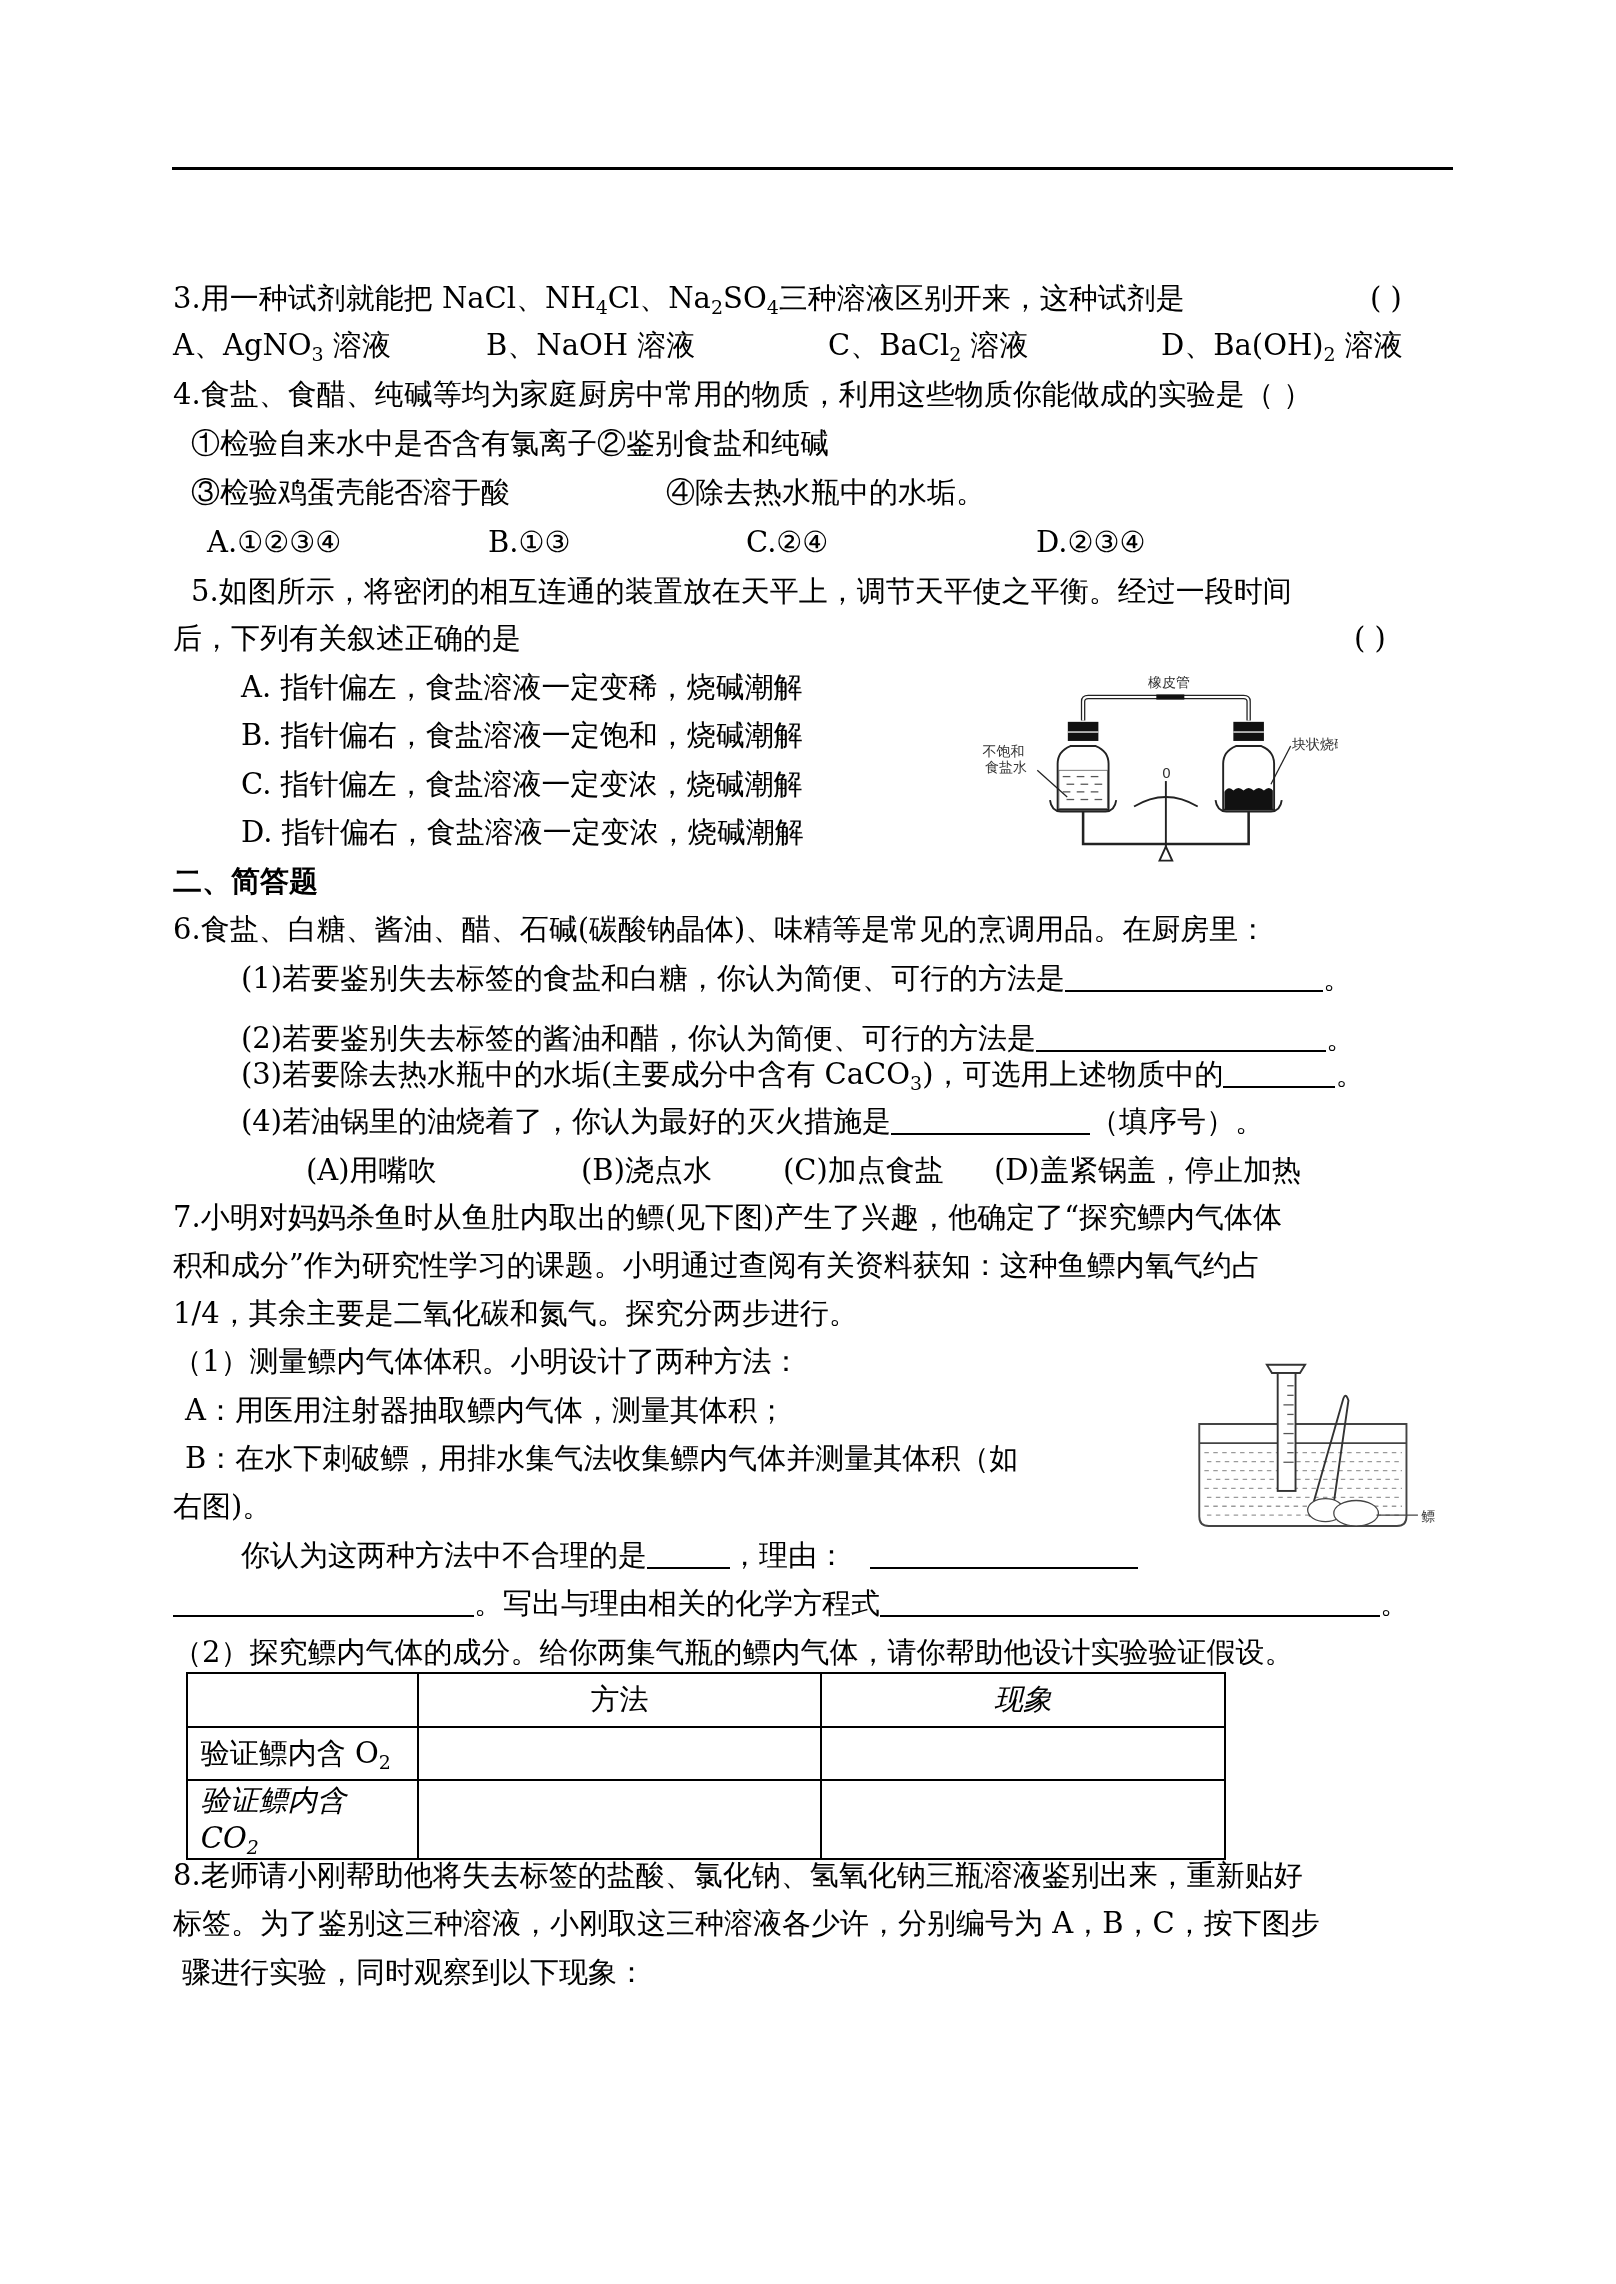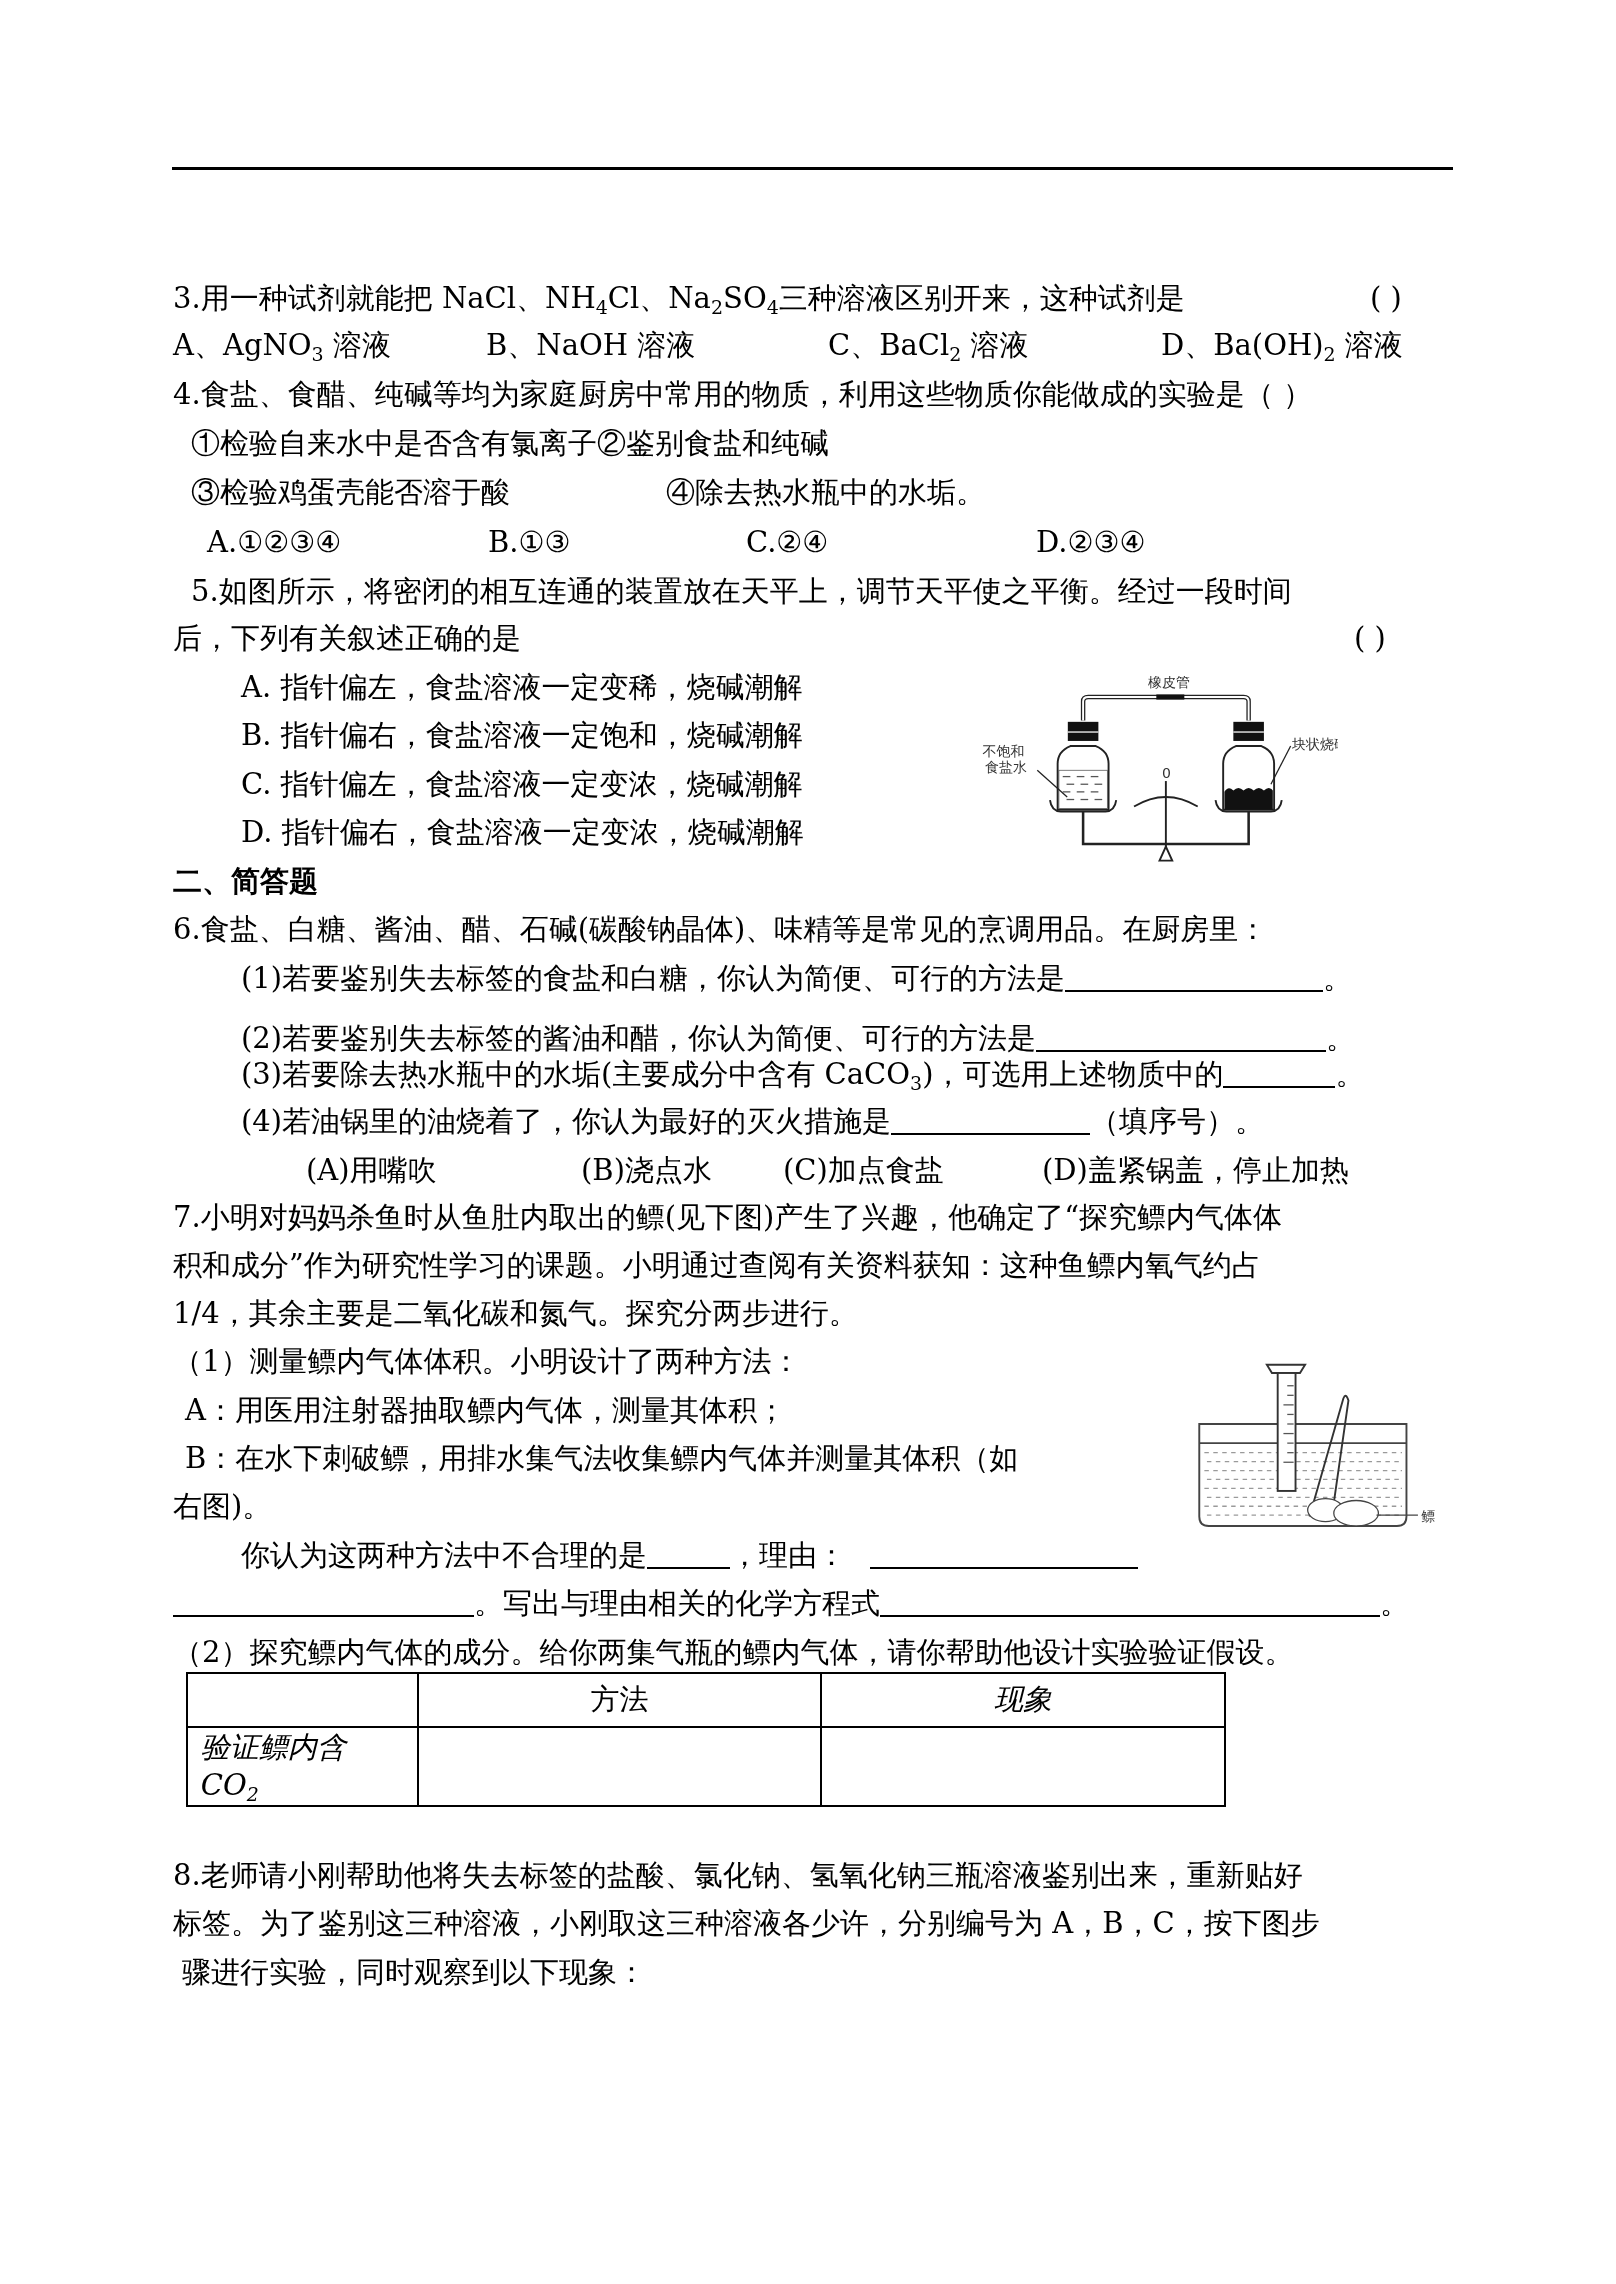--- a/index.html
+++ b/index.html
@@ -127,21 +127,21 @@
 </div>
 <div class="line" style="left:241px; top:1055px;">
   <span>(3)若要除去热水瓶中的水垢(主要成分中含有 CaCO</span><span class="sub">3</span><span>)，可选用上述物质中的</span><span class="blank" style="width:112px;"></span><span>。</span>
 </div>
 <div class="line" style="left:241px; top:1102px;">
   <span>(4)若油锅里的油烧着了，你认为最好的灭火措施是</span><span class="blank" style="width:199px;"></span><span>（填序号）。</span>
 </div>
 <div class="line" style="left:306px; top:1151px;">(A)用嘴吹</div>
 <div class="line" style="left:581px; top:1151px;">(B)浇点水</div>
 <div class="line" style="left:783px; top:1151px;">(C)加点食盐</div>
-<div class="line" style="left:994px; top:1151px;margin-left:48px;">(D)盖紧锅盖，停止加热</div>
+<div class="line" style="left:994px; top:1151px;">(D)盖紧锅盖，停止加热</div>
 
 <div class="line" style="left:173px; top:1198px;">7.小明对妈妈杀鱼时从鱼肚内取出的鳔(见下图)产生了兴趣，他确定了“探究鳔内气体体</div>
 <div class="line" style="left:173px; top:1246px;">积和成分”作为研究性学习的课题。小明通过查阅有关资料获知：这种鱼鳔内氧气约占</div>
 <div class="line" style="left:173px; top:1294px;">1/4，其余主要是二氧化碳和氮气。探究分两步进行。</div>
 <div class="line" style="left:173px; top:1342px;">（1）测量鳔内气体体积。小明设计了两种方法：</div>
 <div class="line" style="left:185px; top:1391px;">A：用医用注射器抽取鳔内气体，测量其体积；</div>
 <div class="line" style="left:185px; top:1439px;">B：在水下刺破鳔，用排水集气法收集鳔内气体并测量其体积（如</div>
 <div class="line" style="left:173px; top:1487px;">右图)。</div>
 
 <div class="line" style="left:241px; top:1536px;">
@@ -199,20 +199,25 @@
       <col style="width:492px">
       <col style="width:493px">
     </colgroup>
   <tbody>
       <tr class="row-head">
     <td class="h"></td>
     <td class="h">方法</td>
     <td class="h italic">现象</td>
   </tr>
   <tr>
+    <td><span>验证鳔内含 O</span><span class="sub">2</span></td>
+    <td></td>
+    <td></td>
+  </tr>
+  <tr>
     <td class="italic"><span>验证鳔内含 CO</span><span class="sub">2</span></td>
     <td></td>
     <td></td>
   </tr>
 </tbody>
   </table>
 
 <div class="line" style="left:173px; top:1856px;">8.老师请小刚帮助他将失去标签的盐酸、氯化钠、氢氧化钠三瓶溶液鉴别出来，重新贴好</div>
 <div class="line" style="left:173px; top:1904px;">标签。为了鉴别这三种溶液，小刚取这三种溶液各少许，分别编号为 A，B，C，按下图步</div>
 <div class="line" style="left:182px; top:1953px;">骤进行实验，同时观察到以下现象：</div>

